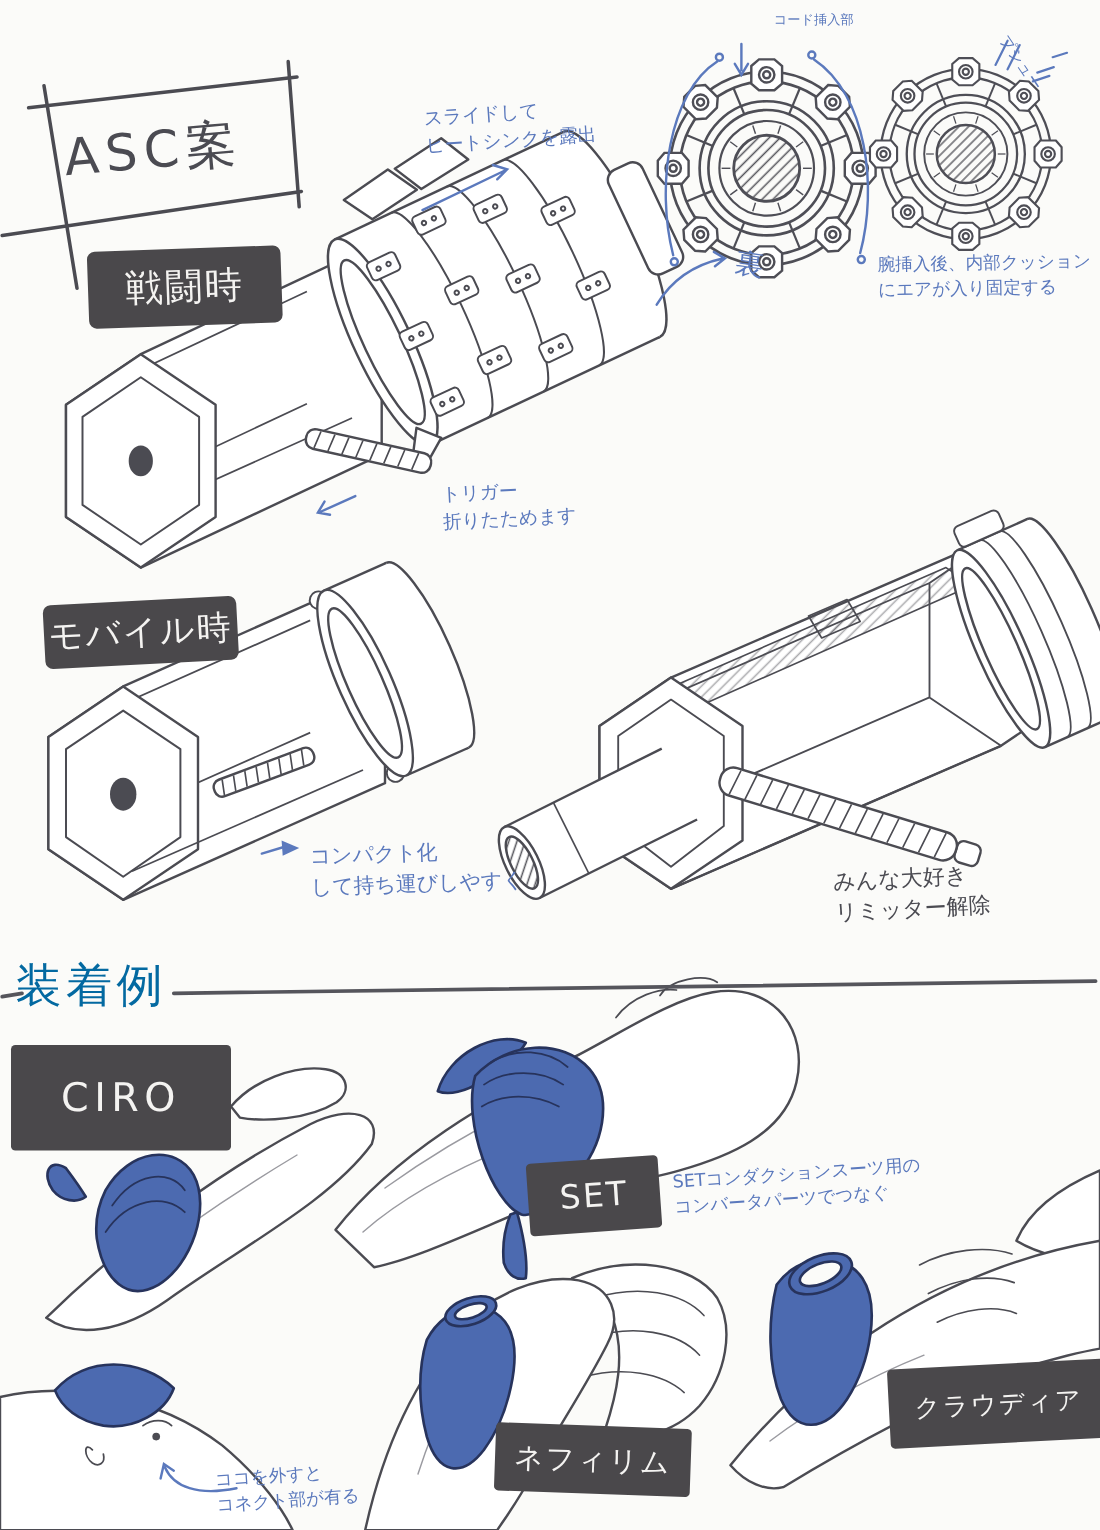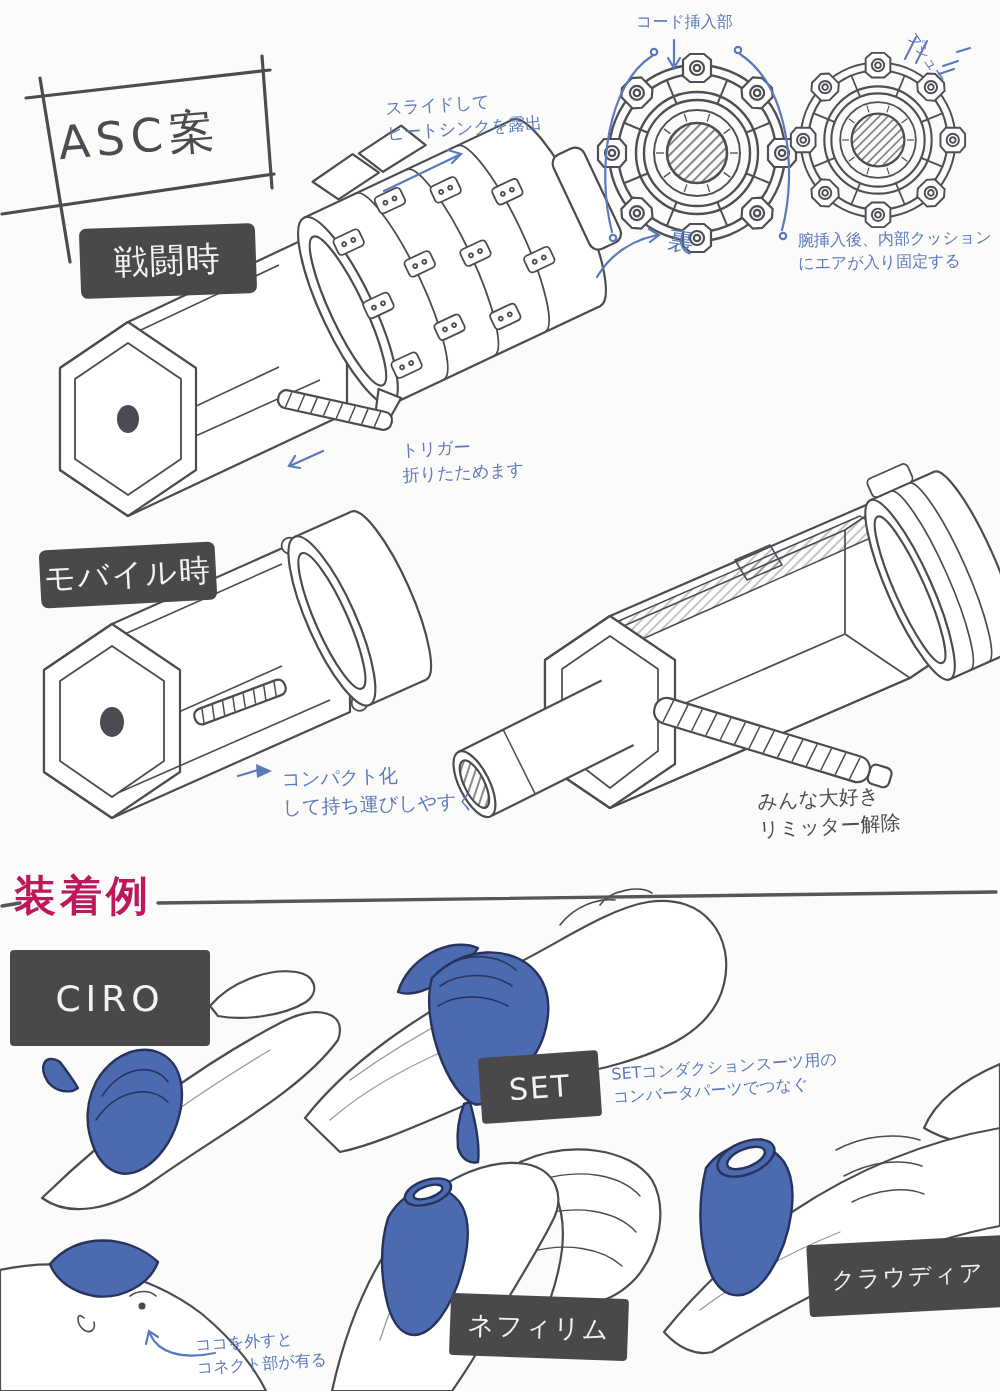--- a/index.html
+++ b/index.html
@@ -4,21 +4,21 @@
 <style>
   html,body{margin:0;padding:0;background:#e8e8e6;}
   #page{position:relative;width:1000px;height:1391px;background:#fbfbf9;overflow:hidden;
         font-family:"DejaVu Sans",sans-serif;}
   svg{position:absolute;left:0;top:0;}
   .abs{position:absolute;}
   .ann{color:#5b79bd;white-space:pre-line;line-height:1.45;font-size:17px;}
   .ink{color:#4b4b52;white-space:pre-line;line-height:1.4;}
   .tagbox{background:#4a484b;color:#f4f3f1;display:flex;align-items:center;justify-content:center;
           border-radius:7px;letter-spacing:2px;}
-  .heading{color:#be185d;font-weight:bold;letter-spacing:4px;}
+  .heading{color:#0369a1;font-weight:normal;letter-spacing:4px;}
   .title{color:#4b4b52;font-size:46px;letter-spacing:6px;}
 </style>
 </head>
 <body>
 
 <div id="page">
 
 <svg width="1000" height="1391" viewBox="0 0 1000 1391">
   <defs>
     <pattern id="hatch" patternUnits="userSpaceOnUse" width="7" height="7" patternTransform="rotate(45)">
@@ -346,21 +346,21 @@
   </g>
 </svg>
 
 <div class="abs title" style="left:58px;top:105px;width:190px;transform:rotate(-5deg);">ASC案</div>
 
 <div class="abs tagbox" style="left:80px;top:226px;width:176px;height:70px;font-size:34px;transform:rotate(-2deg);">戦闘時</div>
 <div class="abs tagbox" style="left:40px;top:546px;width:176px;height:58px;font-size:31px;transform:rotate(-3deg);">モバイル時</div>
 
 <div class="abs ann" style="left:386px;top:90px;width:180px;transform:rotate(-4deg);">スライドして
 ヒートシンクを露出</div>
-<div class="abs ann" style="left:636px;top:10px;width:140px;font-size:16px;">コード挿入部</div>
+<div class="abs ann" style="left:636px;top:10px;width:140px;font-size:12px;text-align:right;">コード挿入部</div>
 <div class="abs ann" style="left:920px;top:28px;width:80px;font-size:14px;transform:rotate(56deg);transform-origin:left top;">プシュー</div>
 <div class="abs ann" style="left:668px;top:224px;width:40px;font-size:26px;transform:rotate(8deg);">裏</div>
 <div class="abs ann" style="left:798px;top:227px;width:205px;font-size:16px;transform:rotate(-1deg);">腕挿入後、内部クッション
 にエアが入り固定する</div>
 <div class="abs ann" style="left:402px;top:434px;width:160px;transform:rotate(-3deg);">トリガー
 折りたためます</div>
 <div class="abs ann" style="left:282px;top:762px;width:230px;font-size:19px;transform:rotate(-2deg);">コンパクト化
 して持ち運びしやすく</div>
 <div class="abs ink" style="left:758px;top:782px;width:210px;font-size:20px;transform:rotate(-3deg);">みんな大好き
 リミッター解除</div>

